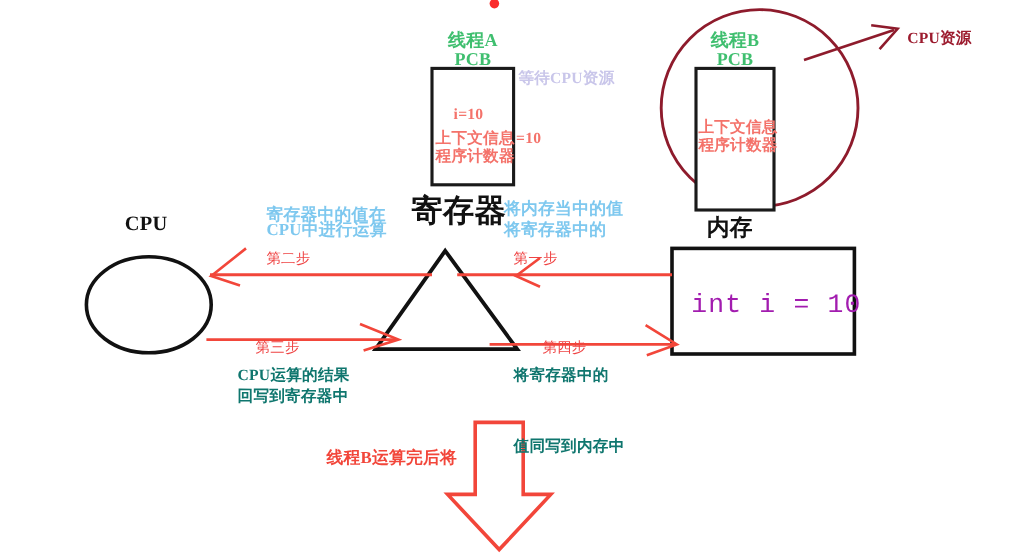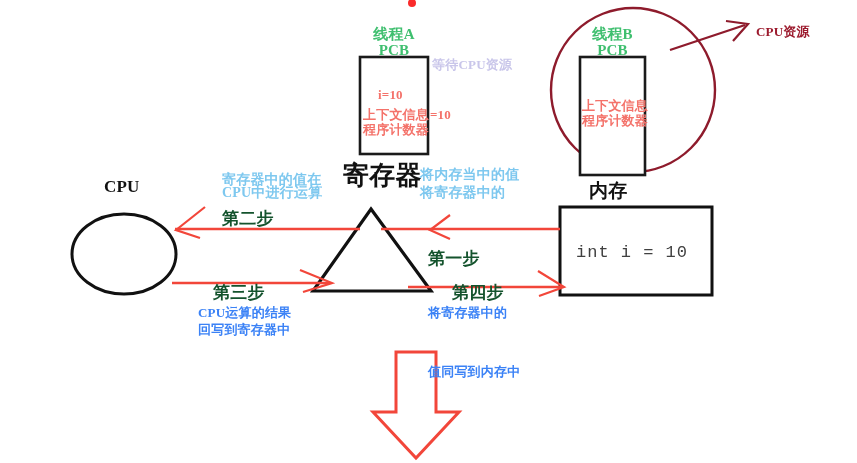--- a/index.html
+++ b/index.html
@@ -56,37 +56,37 @@
     font-weight: bold;
     margin-top: 24px;
   }
   .lbl-blue {
     color: #7ec8ef;
     font-size: 14px;
     font-weight: bold;
     text-align: center;
   }
   .lbl-purple {
-    color: #3b82f6;
+    color: #0f766e;
     font-size: 13px;
     font-weight: bold;
   }
   .lbl-step {
-    color: #14532d;
-    font-size: 17px;
-    font-weight: bold;
+    color: #ef4444;
+    font-size: 12px;
+    font-weight: normal;
   }
   .lbl-black {
     color: #111111;
     font-size: 17px;
     font-weight: bold;
   }
   .lbl-code {
-    color: #404040;
-    font-size: 17px;
+    color: #a21caf;
+    font-size: 22px;
     font-family: "Liberation Mono", "DejaVu Sans Mono", monospace;
     font-weight: normal;
     letter-spacing: 1px;
   }
 </style>
 </head>
 <body>
 
 <div id="canvas">
 
@@ -143,28 +143,29 @@
   <div class="lbl lbl-salmon" style="left:582px; top:114px;">程序计数器</div>
   <div class="lbl lbl-darkred" style="left:756px; top:25px;">CPU资源</div>
 
   <div class="lbl lbl-black" style="left:104px; top:177px;">CPU</div>
   <div class="lbl lbl-black" style="left:343px; top:161px; font-size:26px;">寄存器</div>
   <div class="lbl lbl-black" style="left:589px; top:180px; font-size:19px;">内存</div>
   <div class="lbl lbl-code" style="left:576px; top:243px;">int i = 10</div>
 
   <div class="lbl lbl-blue" style="left:420px; top:167px;">将内存当中的值</div>
   <div class="lbl lbl-blue" style="left:420px; top:185px;">将寄存器中的</div>
-  <div class="lbl lbl-step" style="left:428px; top:209px;margin-top:40px;">第一步</div>
+  <div class="lbl lbl-step" style="left:428px; top:209px;">第一步</div>
 
   <div class="lbl lbl-blue" style="left:222px; top:172px;">寄存器中的值在</div>
   <div class="lbl lbl-blue" style="left:222px; top:185px;">CPU中进行运算</div>
   <div class="lbl lbl-step" style="left:222px; top:209px;">第二步</div>
 
   <div class="lbl lbl-step" style="left:213px; top:283px;">第三步</div>
   <div class="lbl lbl-purple" style="left:198px; top:306px;">CPU运算的结果</div>
   <div class="lbl lbl-purple" style="left:198px; top:323px;">回写到寄存器中</div>
 
   <div class="lbl lbl-step" style="left:452px; top:283px;">第四步</div>
   <div class="lbl lbl-purple" style="left:428px; top:306px;">将寄存器中的</div>
   <div class="lbl lbl-purple" style="left:428px; top:323px;margin-top:42px;">值同写到内存中</div>
 
+  <div class="lbl lbl-red" style="left:272px; top:375px;">线程B运算完后将</div>
 
 </div>
 
 </body></html>

